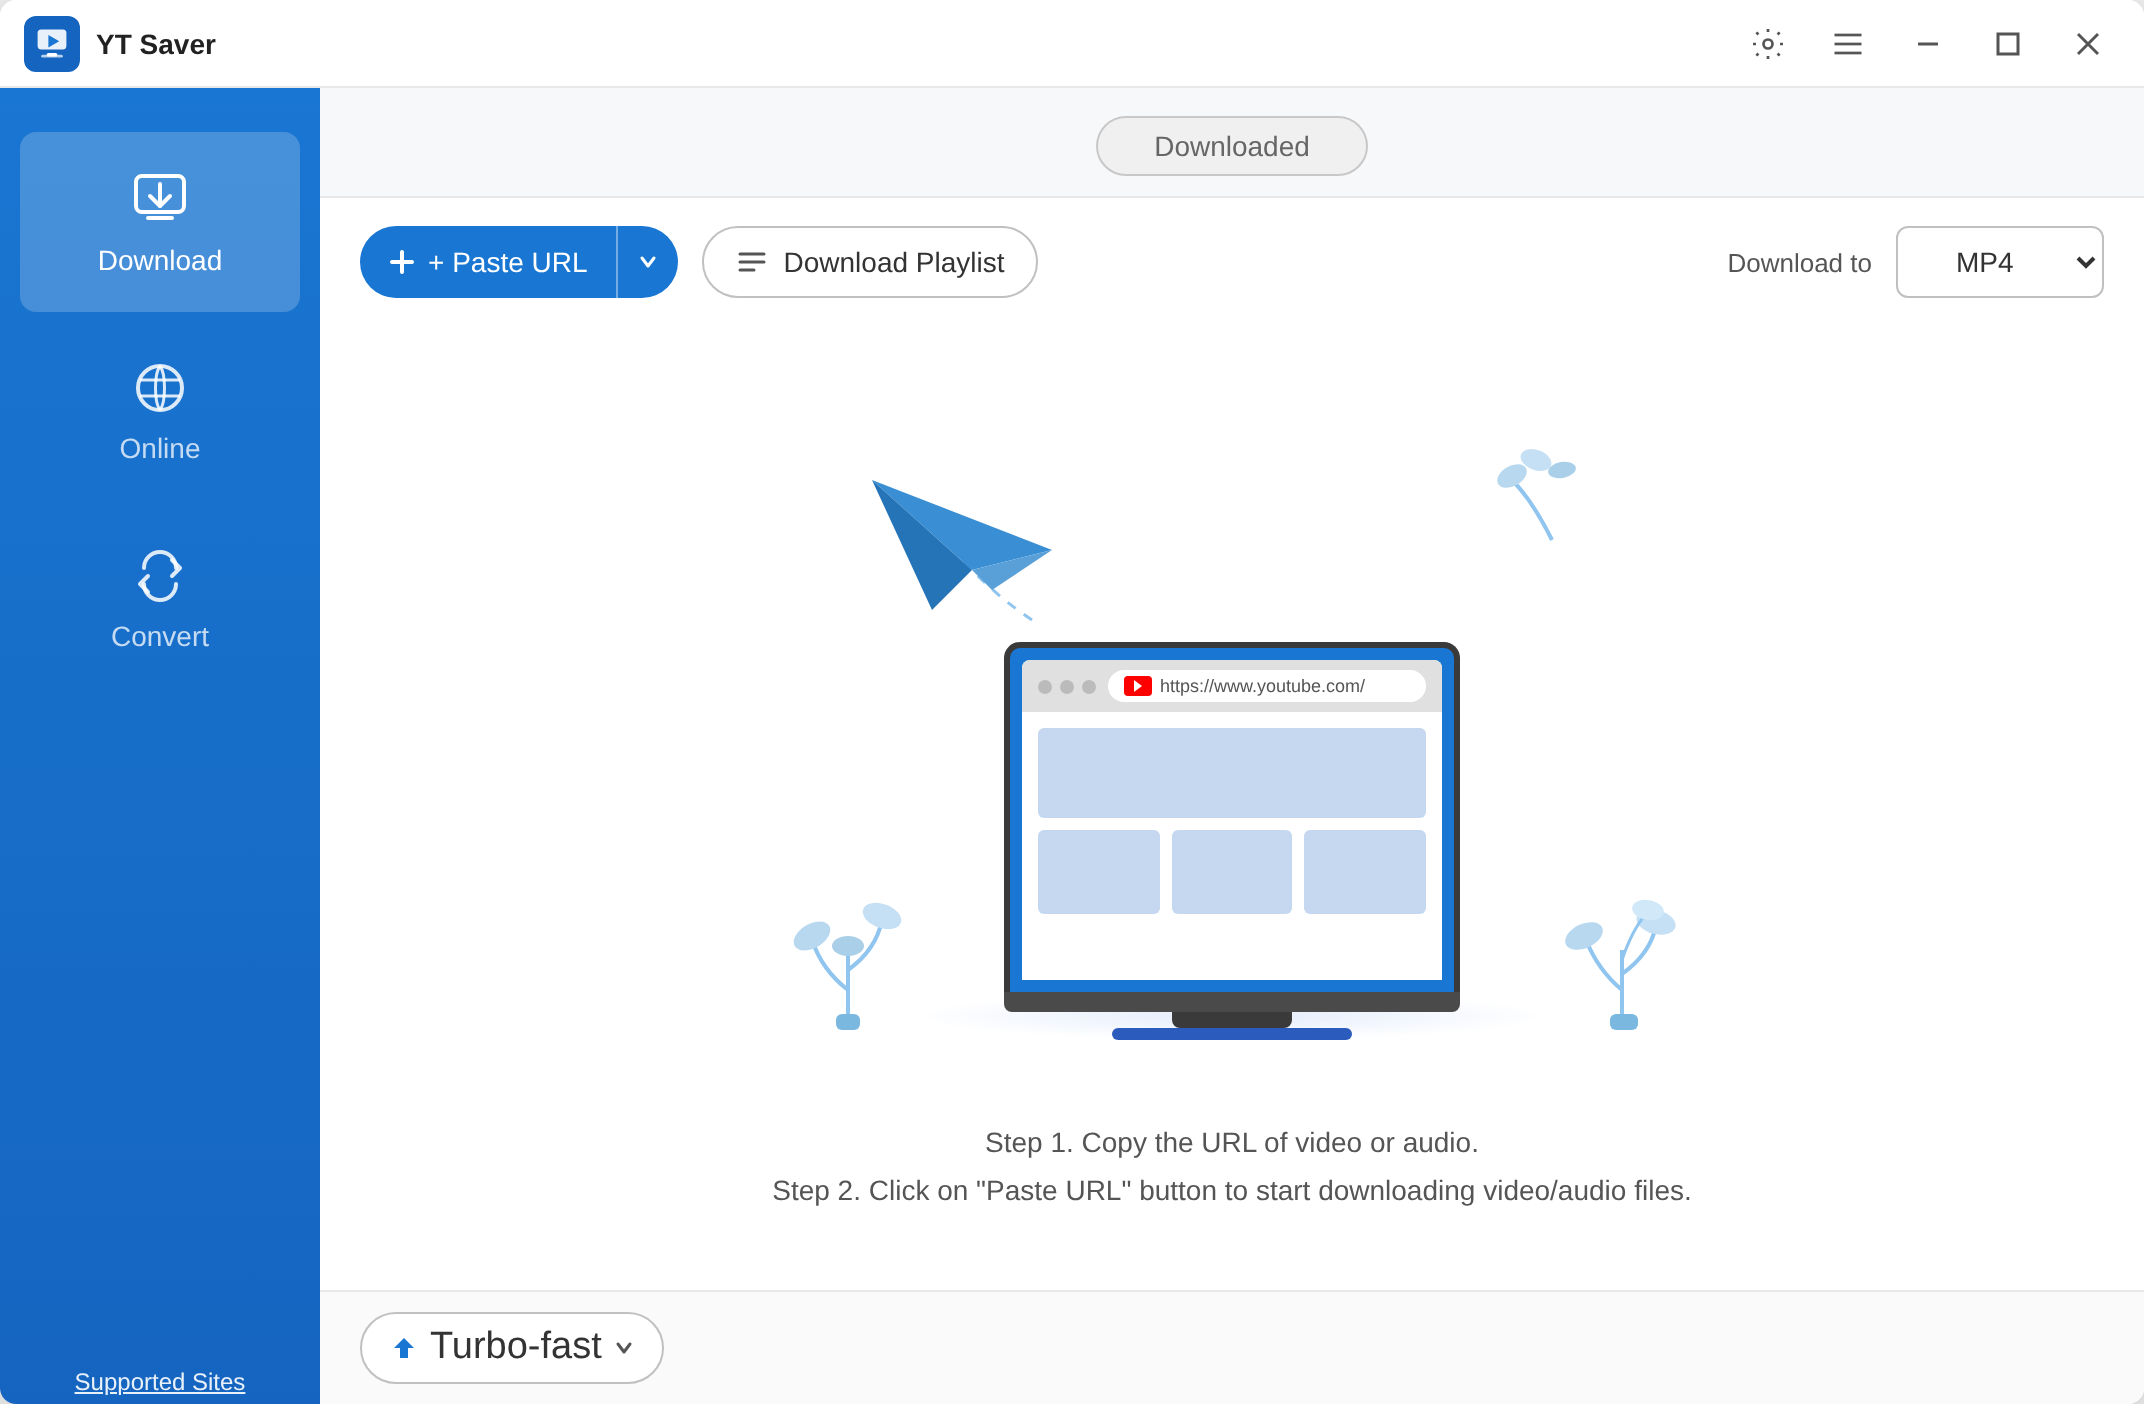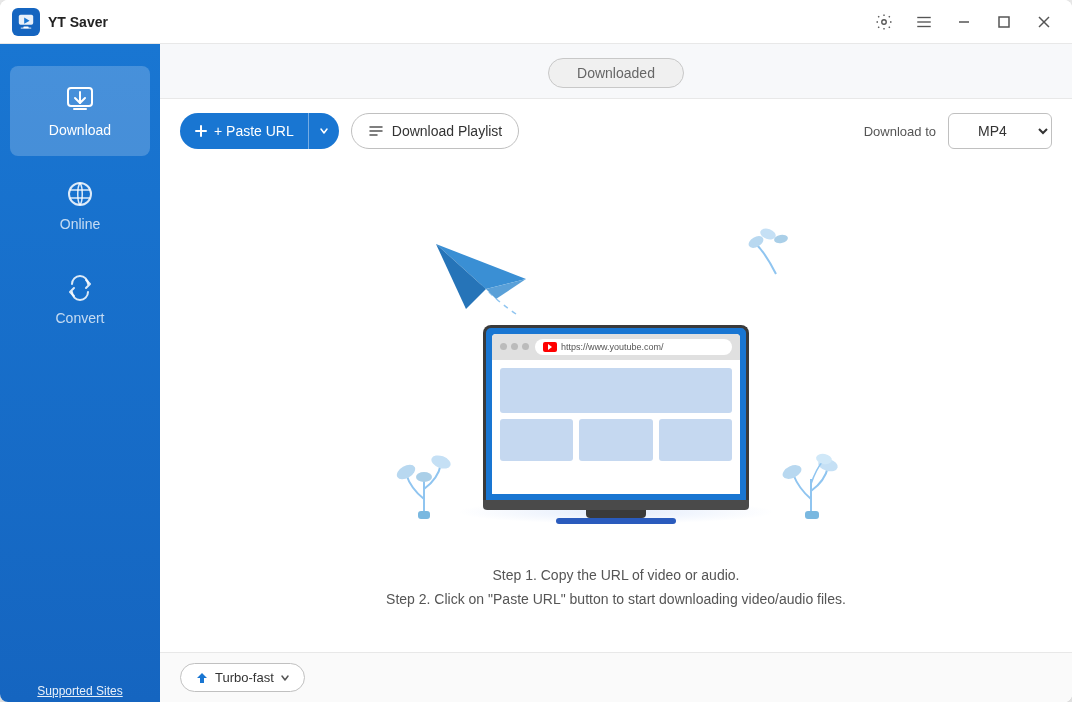--- a/index.html
+++ b/index.html
@@ -329,21 +329,21 @@
       flex-shrink: 0;
     }
     .turbo-btn {
       display: flex;
       align-items: center;
       gap: 6px;
       padding: 6px 14px;
       border: 1.5px solid #c0c0c0;
       border-radius: 20px;
       background: white;
-      font-size: 13px;
+      font-size: 19px;
       color: #333;
       cursor: pointer;
     }
   </style>
 </head>
 <body>
 
 <div class="window">
 
   <div class="titlebar">
@@ -488,21 +488,21 @@
             <polygon points="60,55 100,45 70,65" fill="#5aa0d8"></polygon>
           </svg>
 
           <svg class="plant-top-right" width="60" height="60" viewBox="0 0 60 60">
             <path d="M30 50 Q20 30 10 20" stroke="#90c5f0" stroke-width="2" fill="none"></path>
             <ellipse cx="10" cy="18" rx="8" ry="5" fill="#b8d8f0" transform="rotate(-30 10 18)"></ellipse>
             <ellipse cx="22" cy="10" rx="8" ry="5" fill="#c5e0f5" transform="rotate(20 22 10)"></ellipse>
             <ellipse cx="35" cy="15" rx="7" ry="4" fill="#aacfe8" transform="rotate(-10 35 15)"></ellipse>
           </svg>
 
-          <div class="laptop" style="position:absolute;bottom:20px;left:50%;transform:translateX(-50%);width:266px;">
+          <div class="laptop" style="position:absolute;bottom:20px;left:50%;transform:translateX(-50%);width:228px;">
             <div class="laptop-screen" style="background:#1976d2;border-radius:8px 8px 0 0;padding:6px;border:3px solid #3a3a3a;border-bottom:none;">
               <div class="laptop-browser" style="background:white;border-radius:4px 4px 0 0;overflow:hidden;">
                 <div class="browser-topbar" style="background:#e0e0e0;padding:5px 8px;display:flex;align-items:center;gap:6px;">
                   <div style="display:flex;gap:4px;">
                     <div style="width:7px;height:7px;border-radius:50%;background:#bbb;"></div>
                     <div style="width:7px;height:7px;border-radius:50%;background:#bbb;"></div>
                     <div style="width:7px;height:7px;border-radius:50%;background:#bbb;"></div>
                   </div>
                   <div style="flex:1;background:white;border-radius:10px;padding:3px 8px;font-size:9px;color:#555;display:flex;align-items:center;gap:4px;">
                     <div style="width:14px;height:10px;background:#ff0000;border-radius:2px;display:flex;align-items:center;justify-content:center;flex-shrink:0;">

